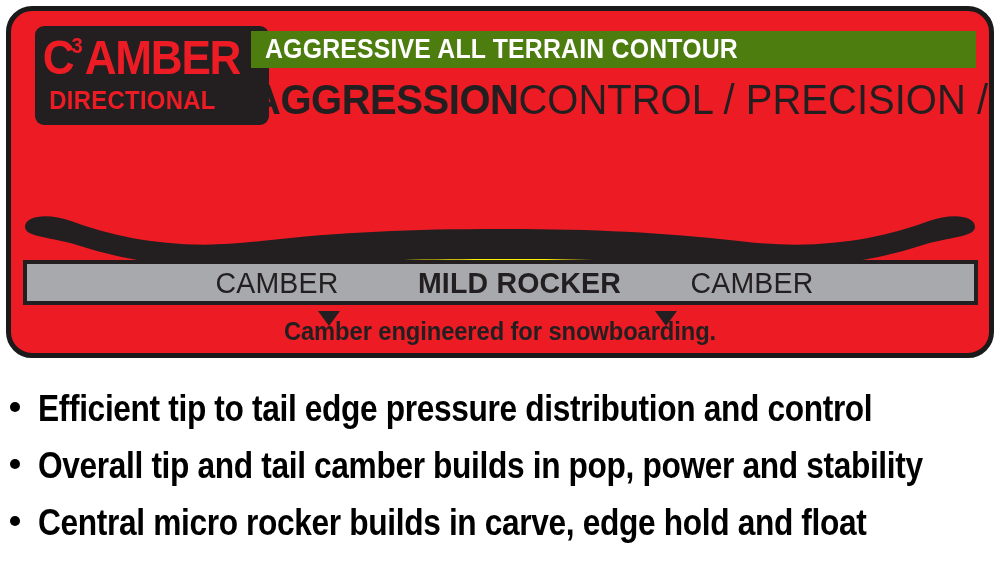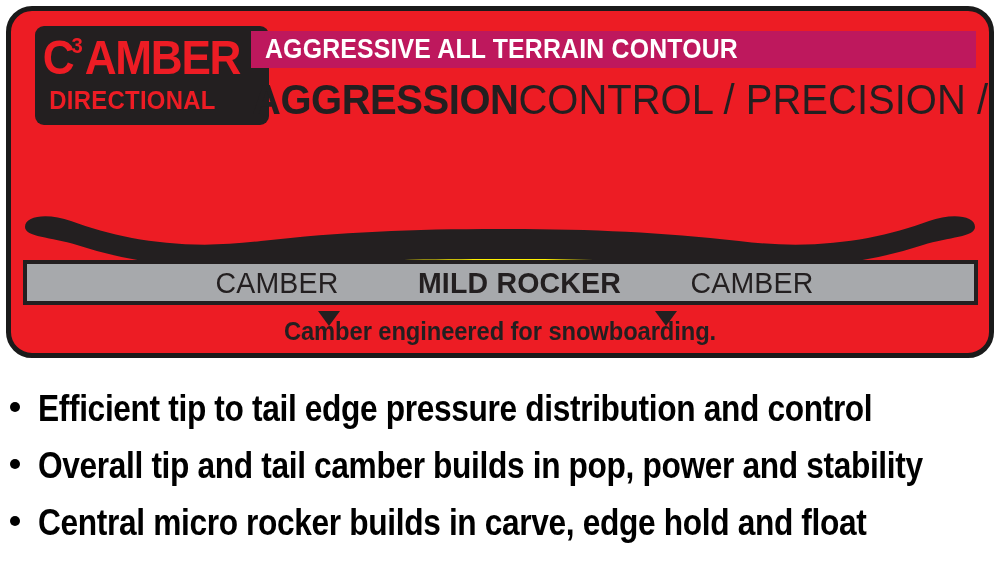--- a/index.html
+++ b/index.html
@@ -89,21 +89,21 @@
     white-space: nowrap;
   }
 
   
   .headline-bar {
     position: absolute;
     left: 240px;
     top: 20px;
     width: 725px;
     height: 37px;
-    background: #be185d;
+    background: #4d7c0f;
     box-sizing: border-box;
   }
   .headline-text {
     position: absolute;
     left: 14px;
     top: 0;
     height: 37px;
     line-height: 37px;
     color: #ffffff;
     font-family: "Liberation Sans", sans-serif;

